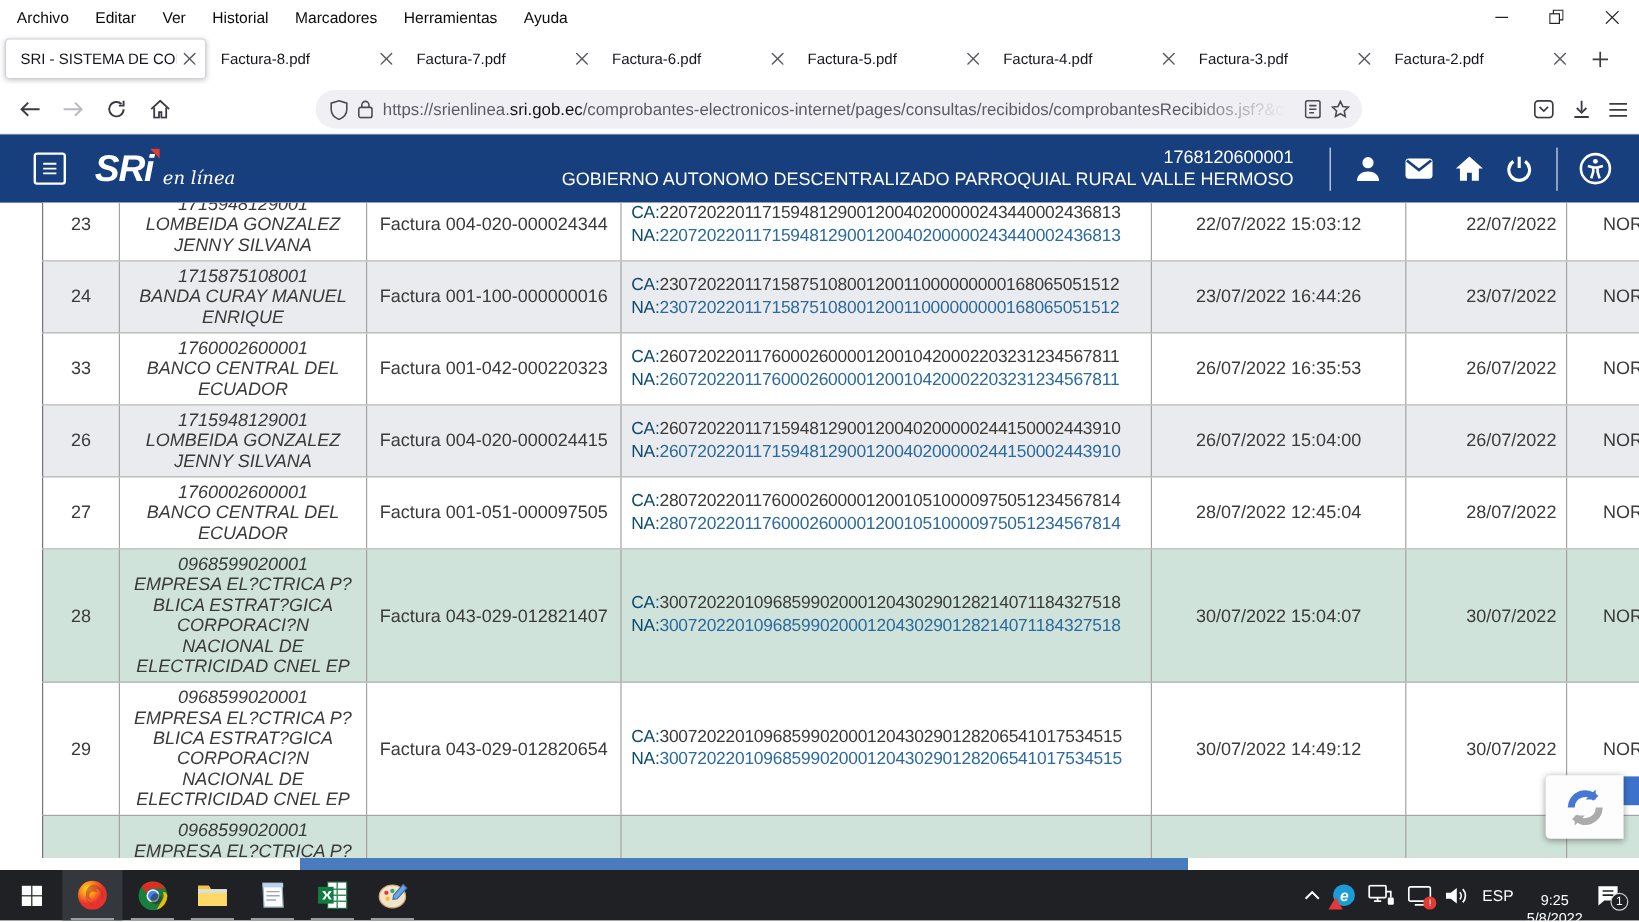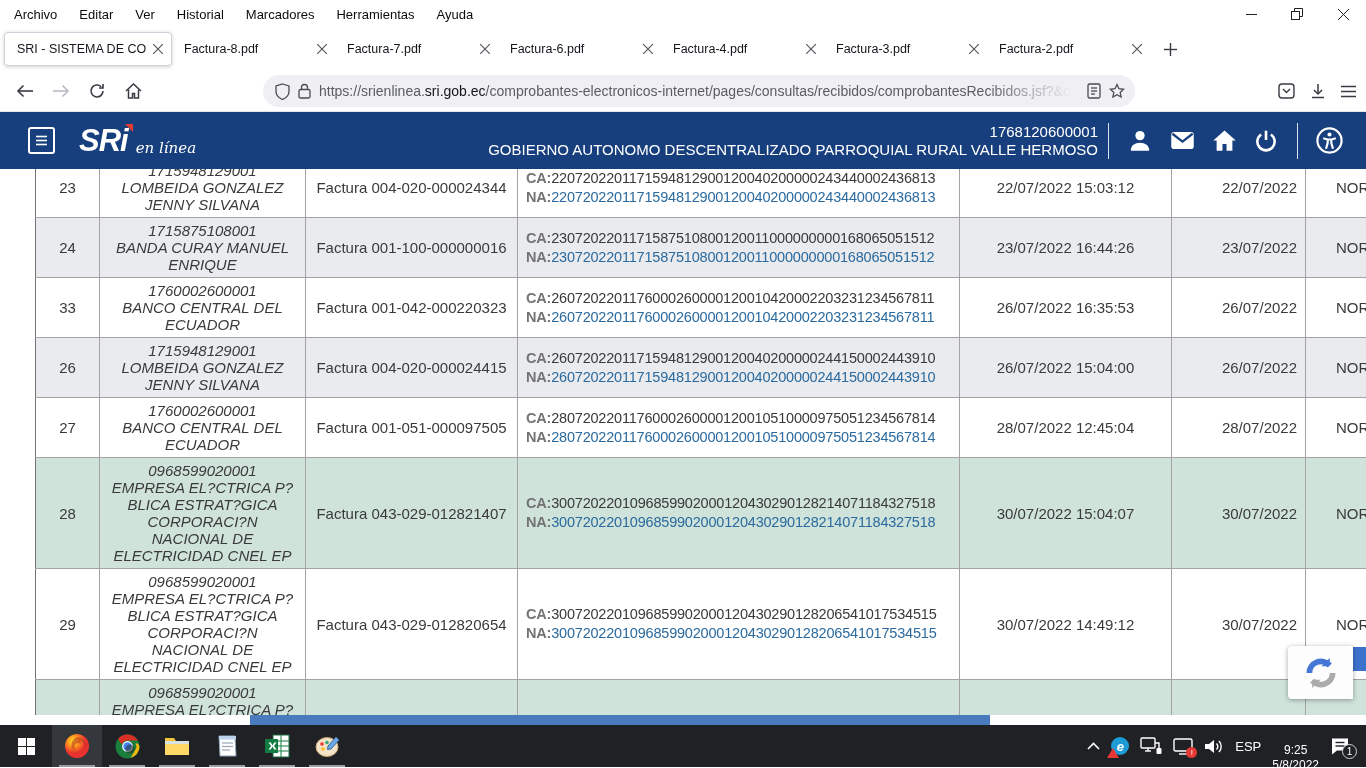--- a/index.html
+++ b/index.html
@@ -36,41 +36,41 @@
   
   .sri-header { height:57px; background:#183f7d; display:flex; align-items:center; position:relative; color:#fff; }
   .sri-menu-box { width:27px; height:27px; border:2px solid #fff; border-radius:3px; margin-left:28px;
                   display:flex; align-items:center; justify-content:center; }
   .sri-logo { margin-left:24px; display:flex; align-items:flex-start; }
   .sri-logo-main { font-size:31px; font-weight:bold; font-style:italic; letter-spacing:-1px; position:relative; }
   .sri-logo-main::after { content:""; position:absolute; right:-5px; top:1px; width:0; height:0;
                           border-left:8px solid transparent; border-top:8px solid #e03c31; }
   .sri-logo-tag { font-family:"DejaVu Serif", serif; font-style:italic; font-size:15px; margin:16px 0 0 8px; }
   .sri-right { margin-left:auto; display:flex; align-items:center; }
-  .entity-block { text-align:right; margin-right:0; }
+  .entity-block { text-align:right; margin-right:20px; }
   .entity-ruc { font-size:15px; line-height:17px; }
   .entity-name { font-size:15px; line-height:19px; }
   .v-div { width:1px; height:36px; background:rgba(255,255,255,.85); margin:0 10px; }
   .hdr-icon { width:42px; height:36px; display:flex; align-items:center; justify-content:center; }
   .sri-right .last { margin-right:16px; }
 
   
   .content { position:relative; height:556px; background:#fff; overflow:hidden; }
   .invoice-table { position:absolute; left:35px; top:-12px; width:1396px; border-top:1px solid #a3a3a3; }
   .t-row { display:flex; border-bottom:1px solid #a3a3a3; background:#fff; min-height:60px; }
   .t-row.shade-gray  { background:#e9ebee; }
   .t-row.shade-green { background:#cfe3da; }
   .cell { border-right:1px solid #a3a3a3; display:flex; flex-direction:column; align-items:center;
           justify-content:center; text-align:center; padding:4px 8px; font-size:15px; color:#3a3a3a; line-height:17px; }
   .cell:first-child { border-left:1px solid #737373; }
   .c-num { width:65px; } .c-party { width:206px;font-style:italic; } .c-doc { width:212px;align-items:center; }
   .c-key { width:442px; align-items:flex-start; text-align:left; line-height:19px; }
   .c-auth { width:212px; } .c-issued { width:134px;align-items:flex-end; } .c-type { width:125px; }
   .key-line { white-space:nowrap; font-size:14.5px; letter-spacing:-0.2px; }
-  .key-prefix { font-weight:bold; color:#737373; }
+  .key-prefix { font-weight:normal; color:#0c4a6e; }
   .ca-val { color:#3a3a3a; }
   .na-val { color:#2b6a9e; text-decoration:none; cursor:pointer; }
 
   .h-scrollbar { position:absolute; left:0; right:0; bottom:0; height:10px; background:#fff; }
   .h-thumb { position:absolute; left:250px; width:740px; height:10px; background:#4a7bbf; }
 
   .recaptcha-blue { position:absolute; left:1345px; top:478px; width:21px; height:24px; background:#3d72cc; }
   .recaptcha-badge { position:absolute; left:1288px; top:477px; width:65px; height:53px; background:#fdfdfd;
                      border-radius:4px 0 0 4px; box-shadow:0 1px 5px rgba(0,0,0,.35);
                      display:flex; align-items:center; justify-content:center; }
@@ -159,20 +159,29 @@
   <div class="tab">
     <span class="tab-label">Factura-6.pdf</span>
     <span class="tab-close">
         <svg width="10" height="10" viewBox="0 0 10 10" stroke="#5a5a62" stroke-width="1.2">
           <line x1="0" y1="0" x2="10" y2="10"></line>
           <line x1="10" y1="0" x2="0" y2="10"></line>
         </svg>
       </span>
   </div>
   <div class="tab">
+    <span class="tab-label">Factura-5.pdf</span>
+    <span class="tab-close">
+        <svg width="10" height="10" viewBox="0 0 10 10" stroke="#5a5a62" stroke-width="1.2">
+          <line x1="0" y1="0" x2="10" y2="10"></line>
+          <line x1="10" y1="0" x2="0" y2="10"></line>
+        </svg>
+      </span>
+  </div>
+  <div class="tab">
     <span class="tab-label">Factura-4.pdf</span>
     <span class="tab-close">
         <svg width="10" height="10" viewBox="0 0 10 10" stroke="#5a5a62" stroke-width="1.2">
           <line x1="0" y1="0" x2="10" y2="10"></line>
           <line x1="10" y1="0" x2="0" y2="10"></line>
         </svg>
       </span>
   </div>
   <div class="tab">
     <span class="tab-label">Factura-3.pdf</span>

